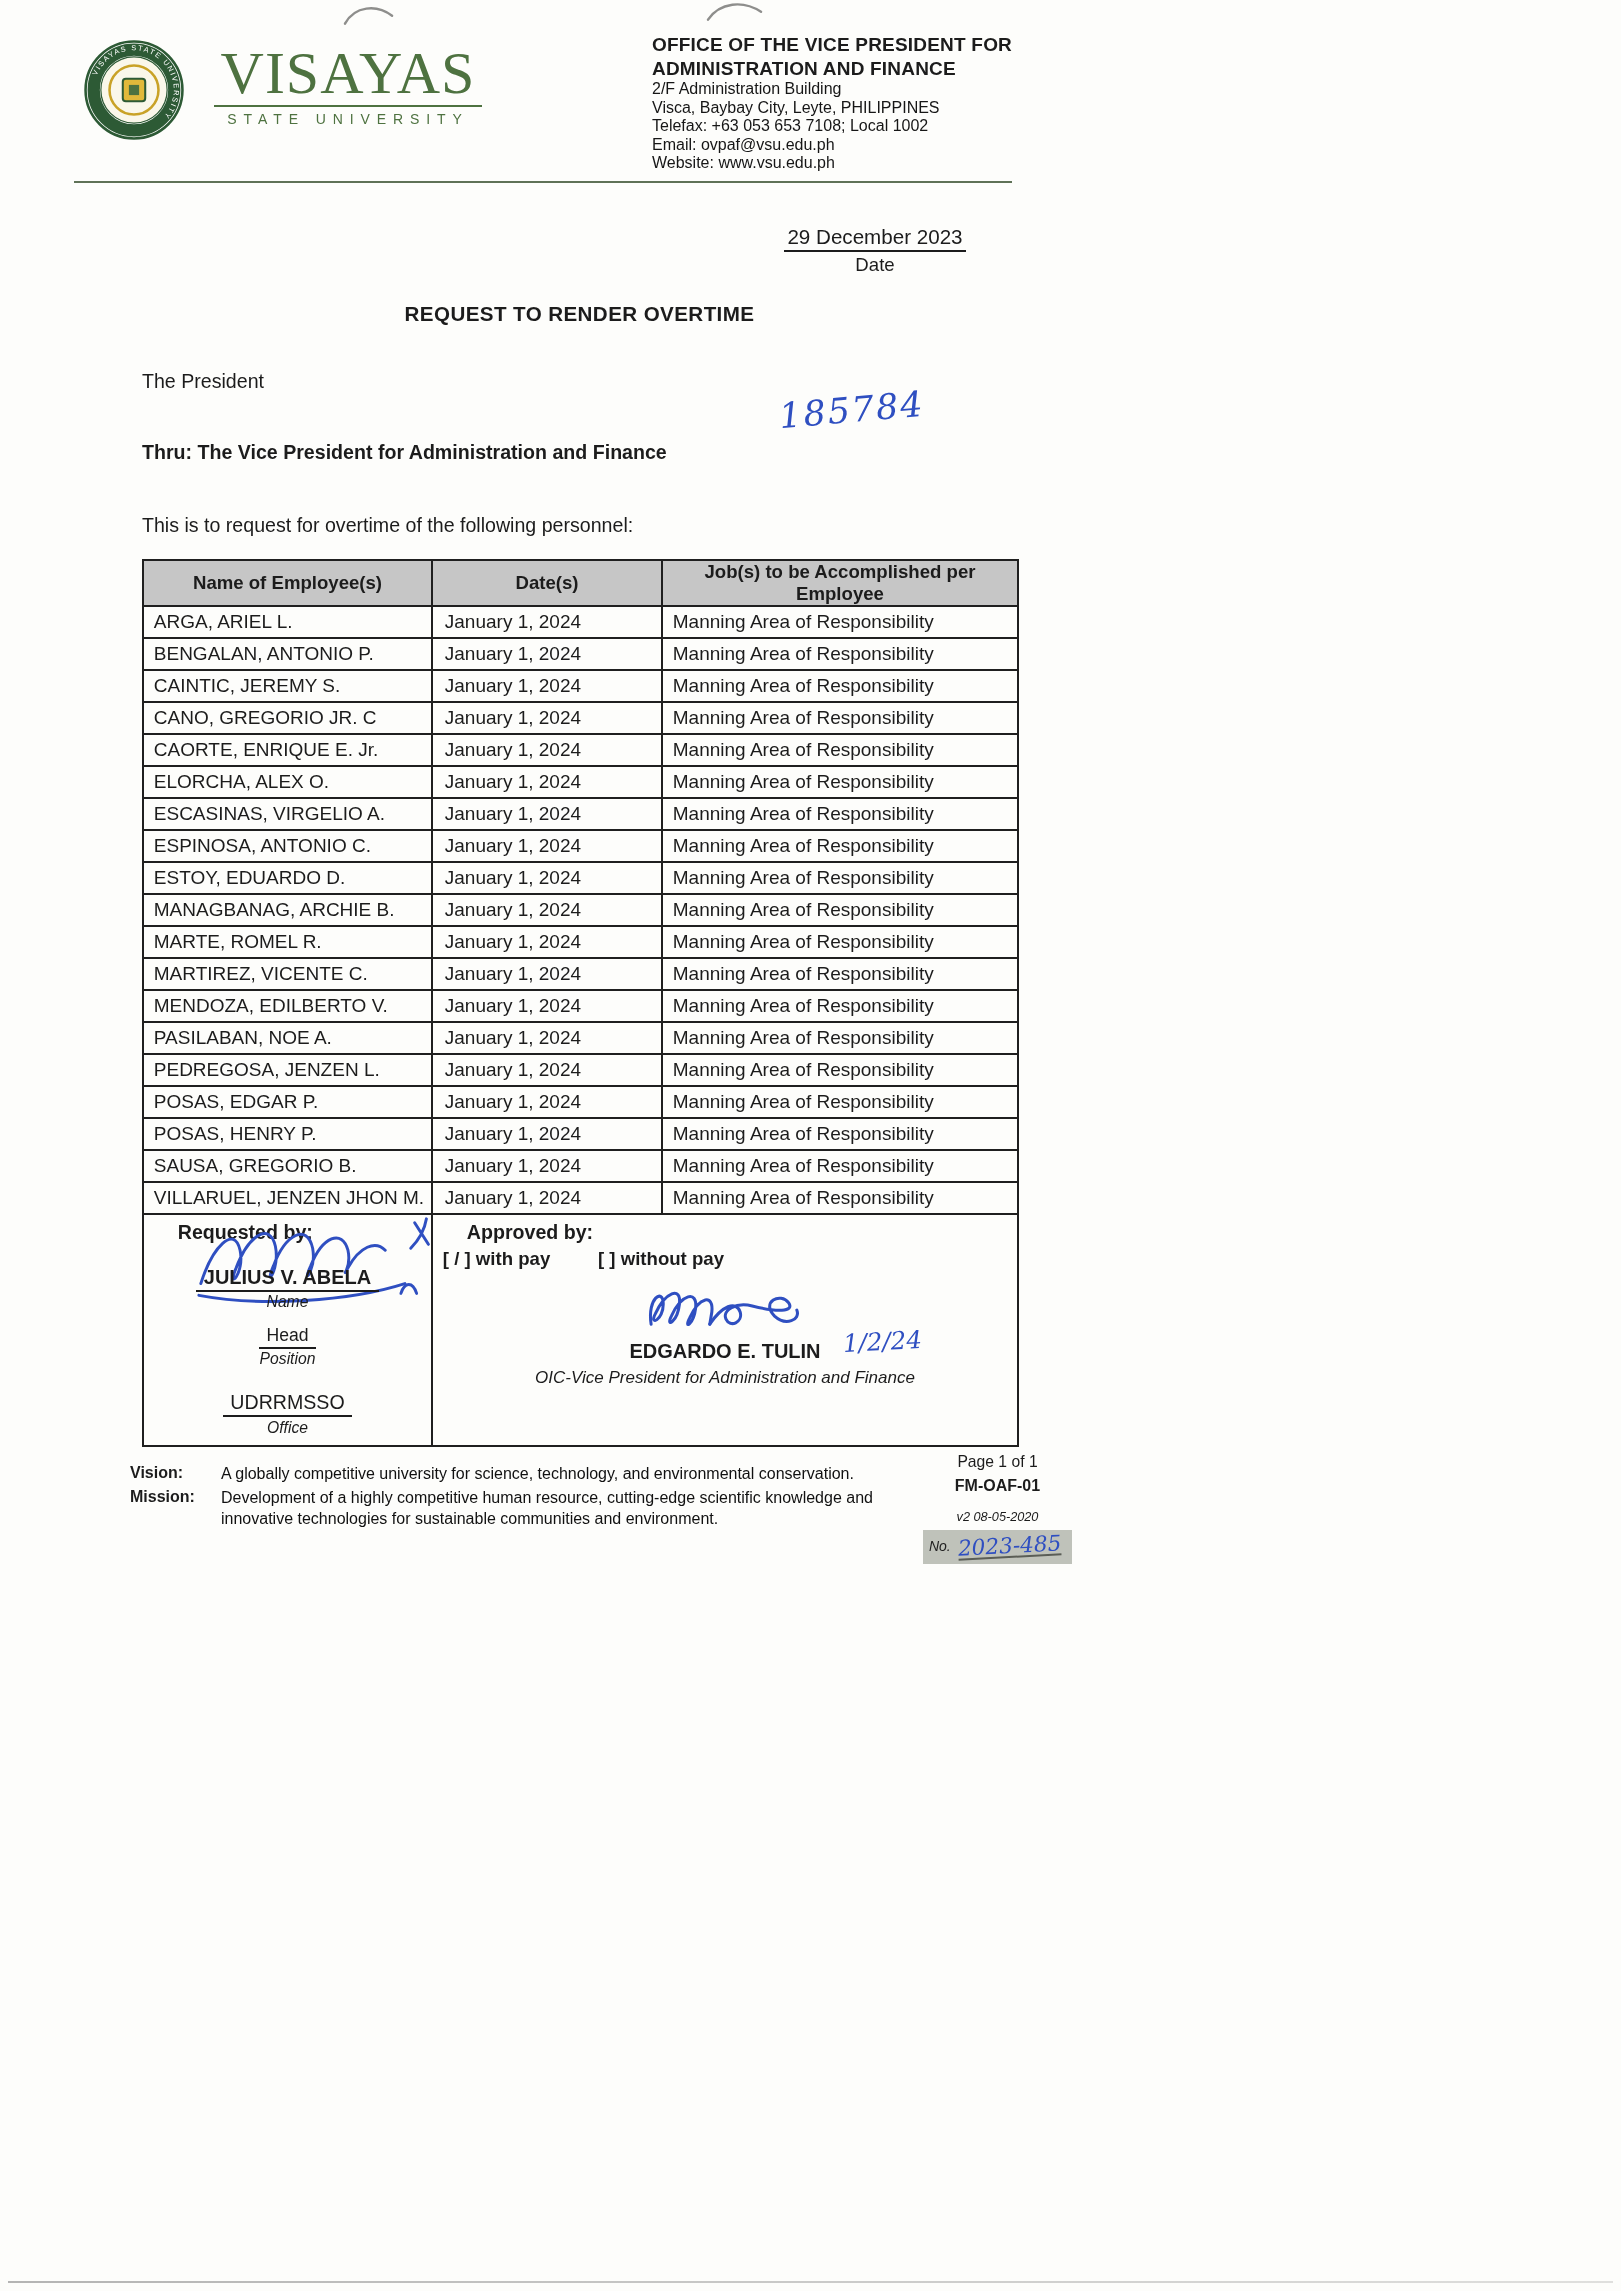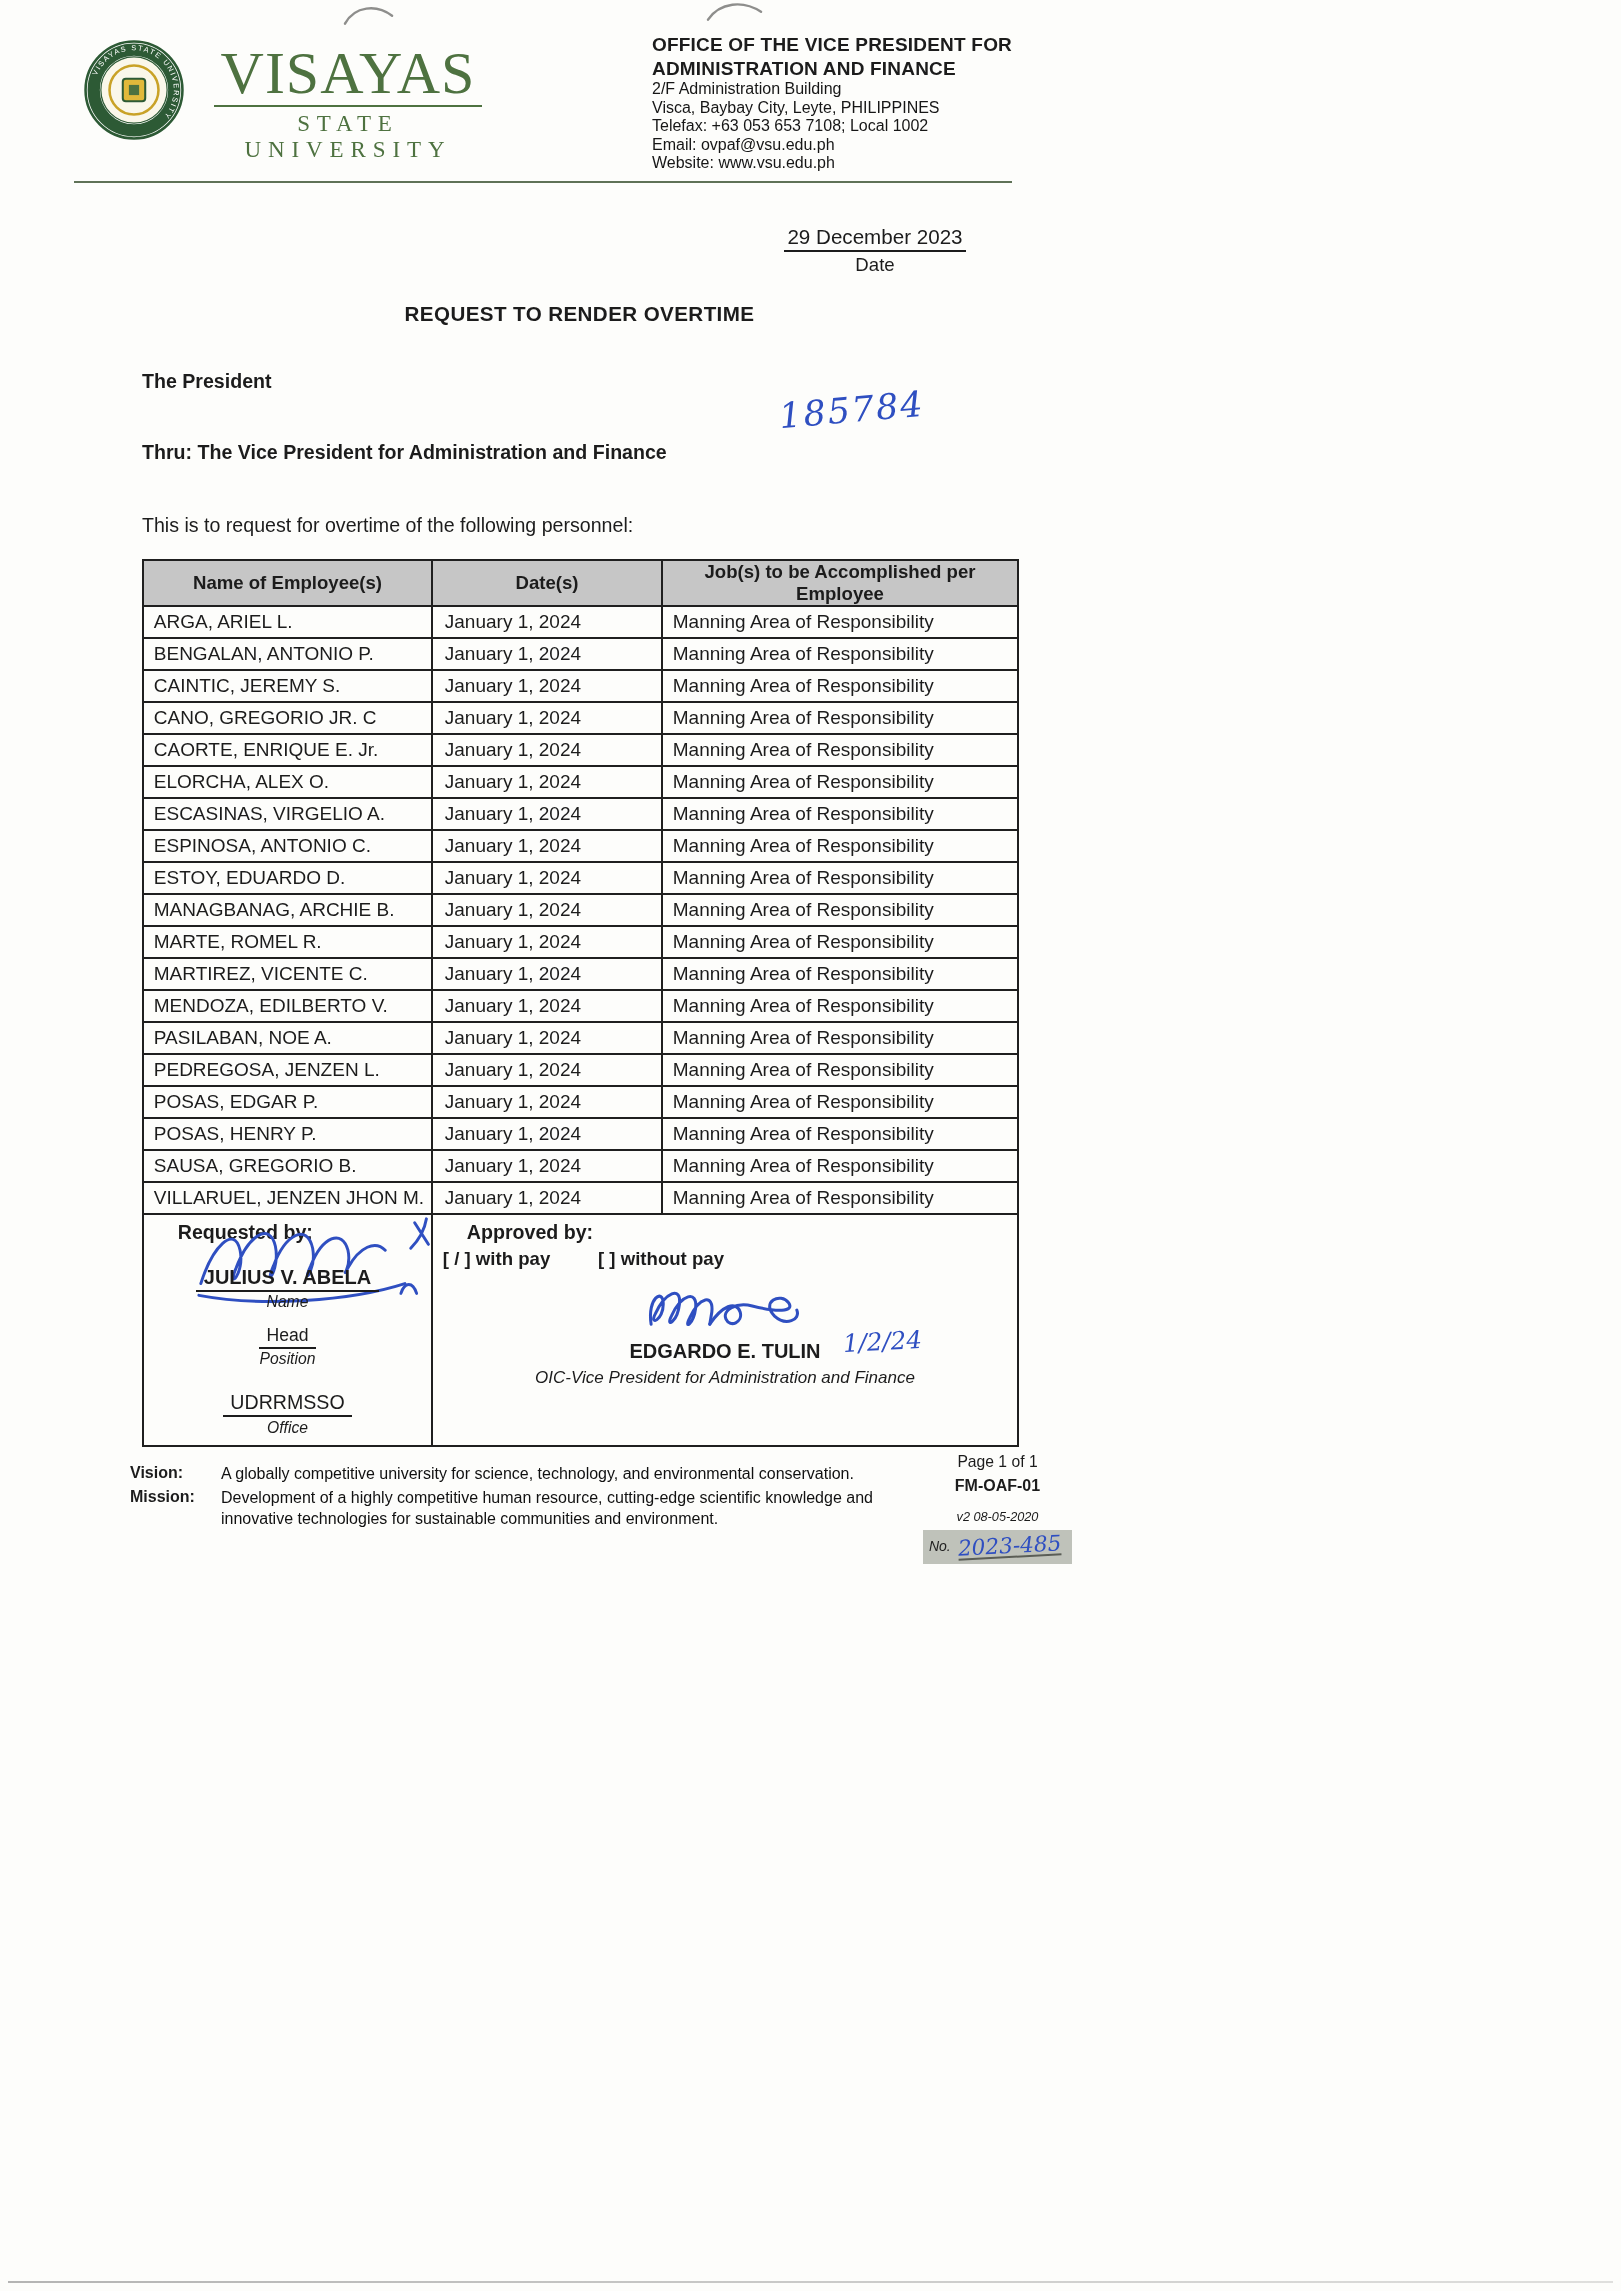--- a/index.html
+++ b/index.html
@@ -12,40 +12,40 @@
 
   
   .seal { position:absolute; left:83px; top:39px; width:102px; height:102px; }
   .wordmark { position:absolute; left:212px; top:43px; width:272px; text-align:center; }
   .wordmark .uniname {
     font-family:"Liberation Serif", serif; font-size:60px; line-height:61px;
     letter-spacing:1px; color:var(--vsu-green,#4e7240); font-weight:500;
   }
   .wordmark .rule { height:2px; background:var(--vsu-green,#4e7240); margin:1px 2px 3.9px 2px; }
   .wordmark .unisub {
-    font-family:Liberation Serif, serif; font-size:23px; letter-spacing:6.9px;
+    font-family:Liberation Sans, sans-serif; font-size:14px; letter-spacing:6.9px;
     color:var(--vsu-green,#4e7240);
   }
   .office-block { position:absolute; left:652px; top:33px; width:392px; }
   .office-block .hd { font-size:19px; font-weight:bold; line-height:23.5px; letter-spacing:0.2px; }
   .office-block .ln { font-size:16px; line-height:18.6px; color:#161616; }
   .head-rule { position:absolute; left:74px; top:181px; width:938px; height:2px; background:#5f7257; }
 
   
   .artifact { position:absolute; }
   .scan-edge { position:absolute; left:7.8px; right:7.8px; bottom:8.8px; height:2px;
     background:linear-gradient(to right,#8d8d8d,#cfcfcd); opacity:.65; }
 
   
   .date-block { position:absolute; left:777px; top:225px; width:196px; text-align:center; }
   .date-block .val { display:inline-block; font-size:20.6px; border-bottom:2px solid #1c1c1c; padding:0 3.9px 1px; }
   .date-block .lbl { font-size:18.6px; margin-top:2px; }
   .doc-title { position:absolute; left:142px; top:302px; width:875px; text-align:center;
     font-size:20.6px; font-weight:bold; letter-spacing:0.4px; }
-  .addressee { position:absolute; left:142px; top:370px; font-size:19.6px; font-weight:bold; }
+  .addressee { position:absolute; left:142px; top:370px; font-size:19.6px; font-weight:normal; }
   .thru-line { position:absolute; left:142px; top:441px; font-size:19.6px; font-weight:bold; }
   .intro-line { position:absolute; left:142px; top:514px; font-size:19.6px; }
 
   .handwriting { font-family:"DejaVu Serif", serif; font-style:italic; color:var(--ink-blue,#2f4fc1); }
   .ref-number { position:absolute; left:779px; top:390px; font-size:35px;
     transform:rotate(-5deg); letter-spacing:2px; }
 
   
   table.ot { position:absolute; left:142px; top:559px; width:875px;
     border-collapse:collapse; table-layout:fixed;border-radius:6px; }

